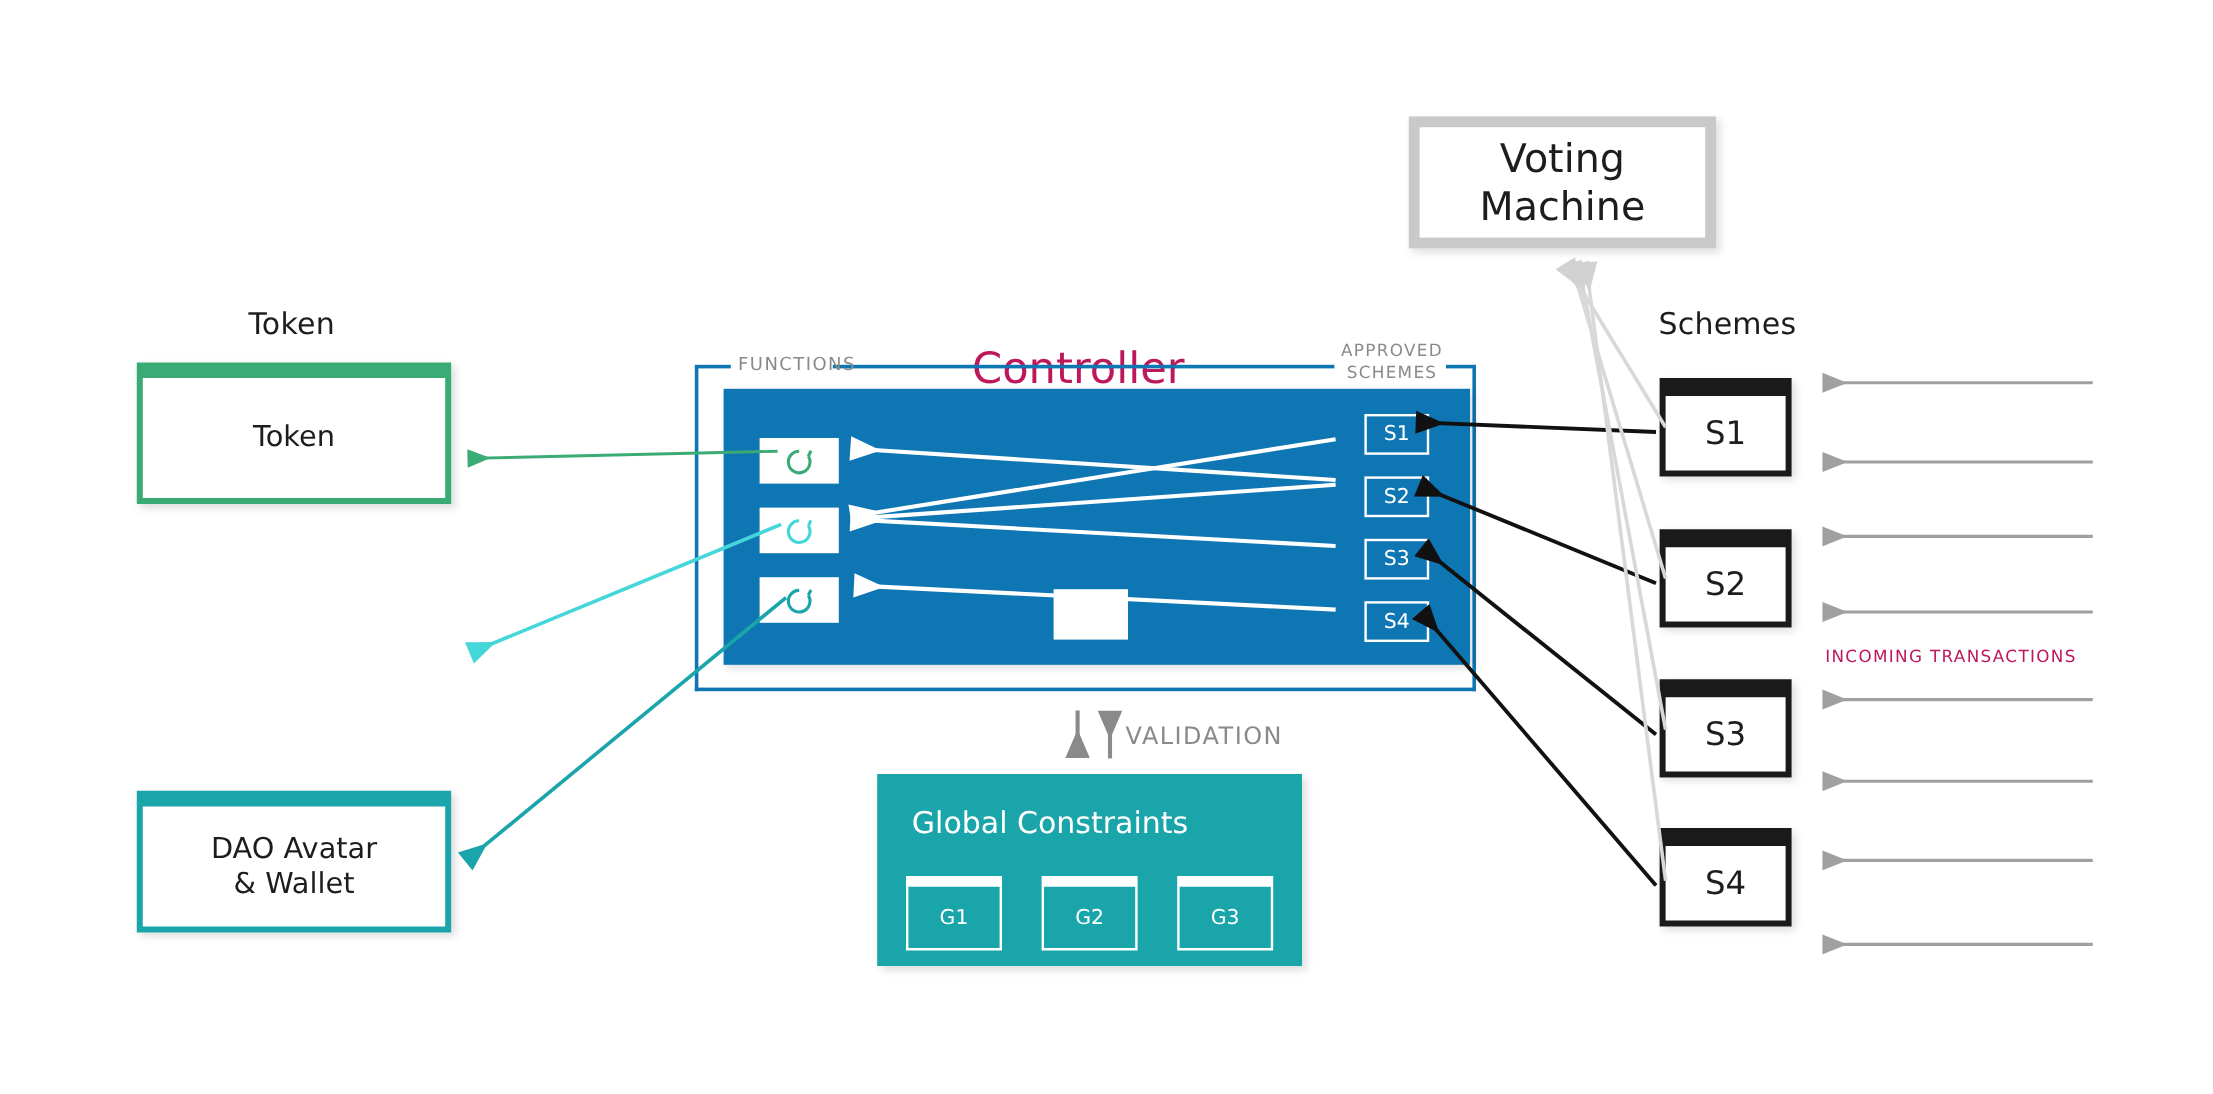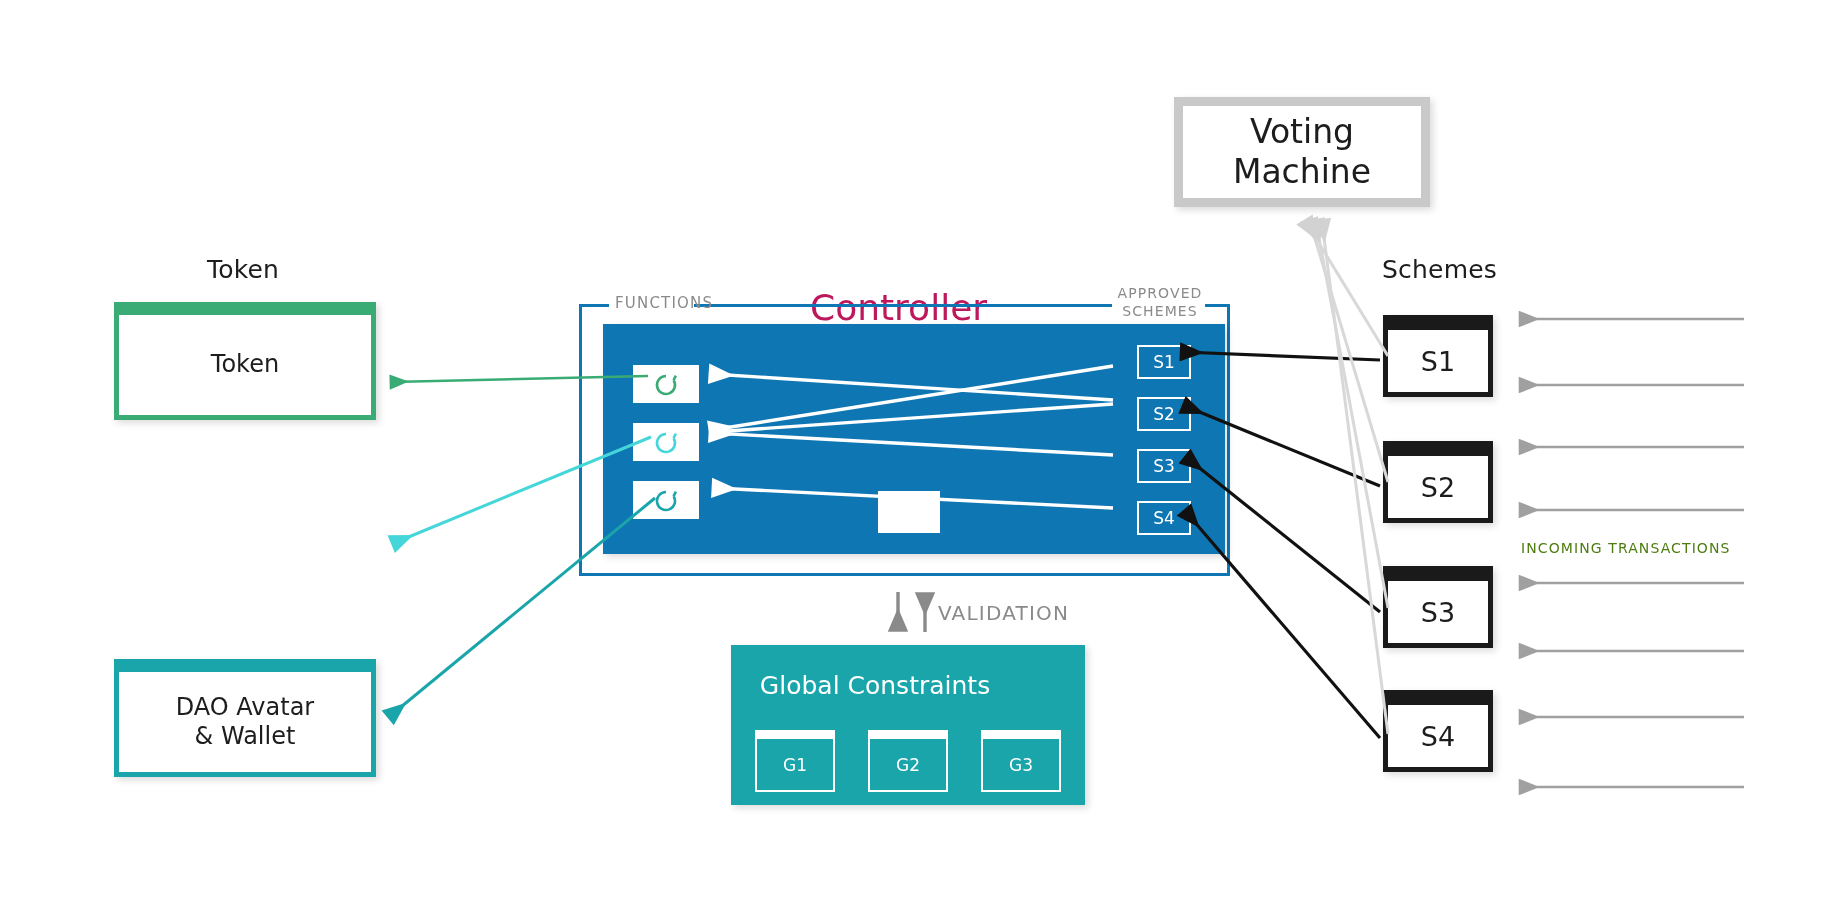--- a/index.html
+++ b/index.html
@@ -126,21 +126,21 @@
   .scheme {
     position:absolute; width:110px; height:82px;
     background:#ffffff; border:5px solid #1a1a1a;
     border-top-width:15px;
     display:flex; align-items:center; justify-content:center;
     font-size:27px; color:#1d1d1d;
   }
 
   #lbl-incoming {
     position:absolute; left:1521px; top:540px;
-    font-size:14px; color:#4d7c0f; letter-spacing:1.1px; white-space:nowrap;
+    font-size:14px; color:#be185d; letter-spacing:1.1px; white-space:nowrap;
   }
 
   svg.overlay { position:absolute; left:0; top:0; width:1844px; height:912px; pointer-events:none; }
 </style>
 </head>
 <body>
 
 <div id="stage">
 
   <div class="col-head" style="left:207px; top:255px;">Token</div>

